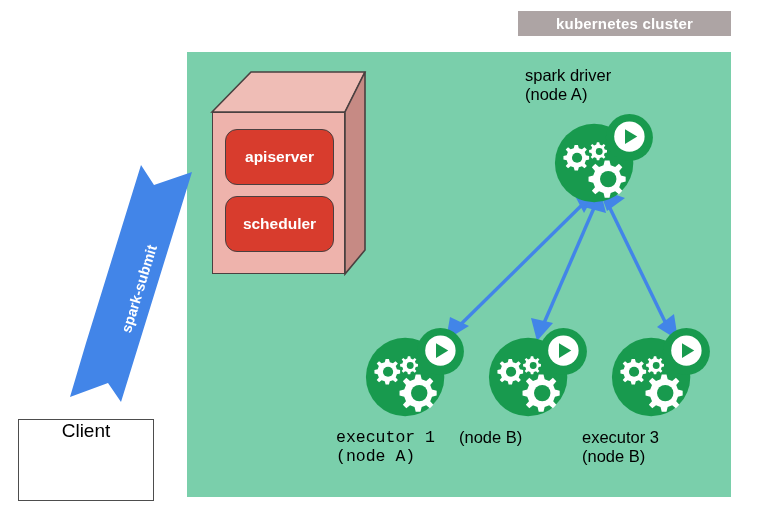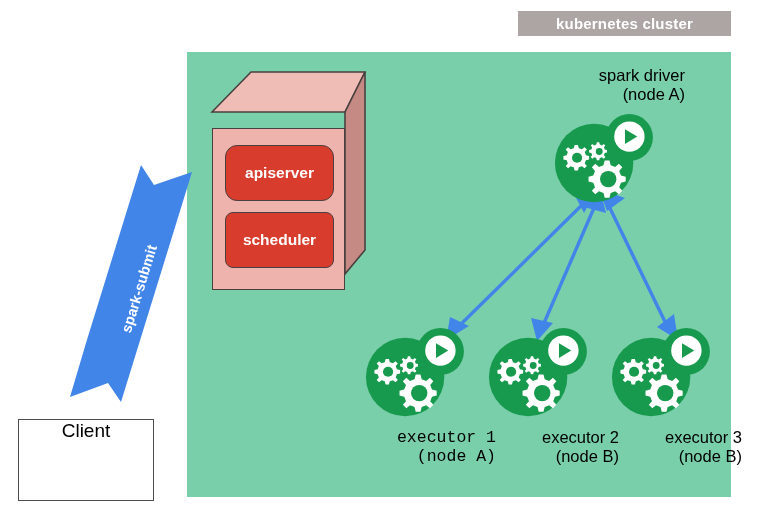--- a/index.html
+++ b/index.html
@@ -68,44 +68,43 @@
   
   .cube-front {
     position: absolute;
     left: 212px;
     top: 112px;
     width: 133px;
     height: 162px;
     background: #EEB3AC;
     border: 1.6px solid #4A4040;
     box-sizing: border-box;
-    margin-top: 16px;
   }
   .k8s-pill {
     position: absolute;
     background: #D83C2D;
     border: 1.6px solid #4A4040;
     border-radius: 12px;
     box-sizing: border-box;
     display: flex;
     align-items: center;
     justify-content: center;
     color: #ffffff;
     font-weight: bold;
     font-size: 15.5px;
     left: 12px;
     width: 109px;
     height: 56px;
   }
   .pill-api { top: 16px; }
-  .pill-sched { top: 83px; border-radius: 8px; }
+  .pill-sched { top: 83px; }
   
   .node-label {
     position: absolute;
-    text-align: right;
+    text-align: left;
     font-size: 16.5px;
     color: #000000;
   }
   
   .submit-text {
     position: absolute;
     color: #ffffff;
     font-weight: bold;
     font-size: 14.5px;
     transform-origin: left top;
@@ -209,21 +208,20 @@
     <div>spark driver</div>
     <div>(node A)</div>
   </div>
 
   <div class="node-label" style="left:336px; top:428px; width:160px;font-family:Liberation Mono, monospace;">
     <div>executor 1</div>
     <div>(node A)</div>
   </div>
 
   <div class="node-label" style="left:459px; top:428px; width:160px;">
-    <div>executor 2</div>
     <div>(node B)</div>
   </div>
 
   <div class="node-label" style="left:582px; top:428px; width:160px;">
     <div>executor 3</div>
     <div>(node B)</div>
   </div>
 
 </div>
 

